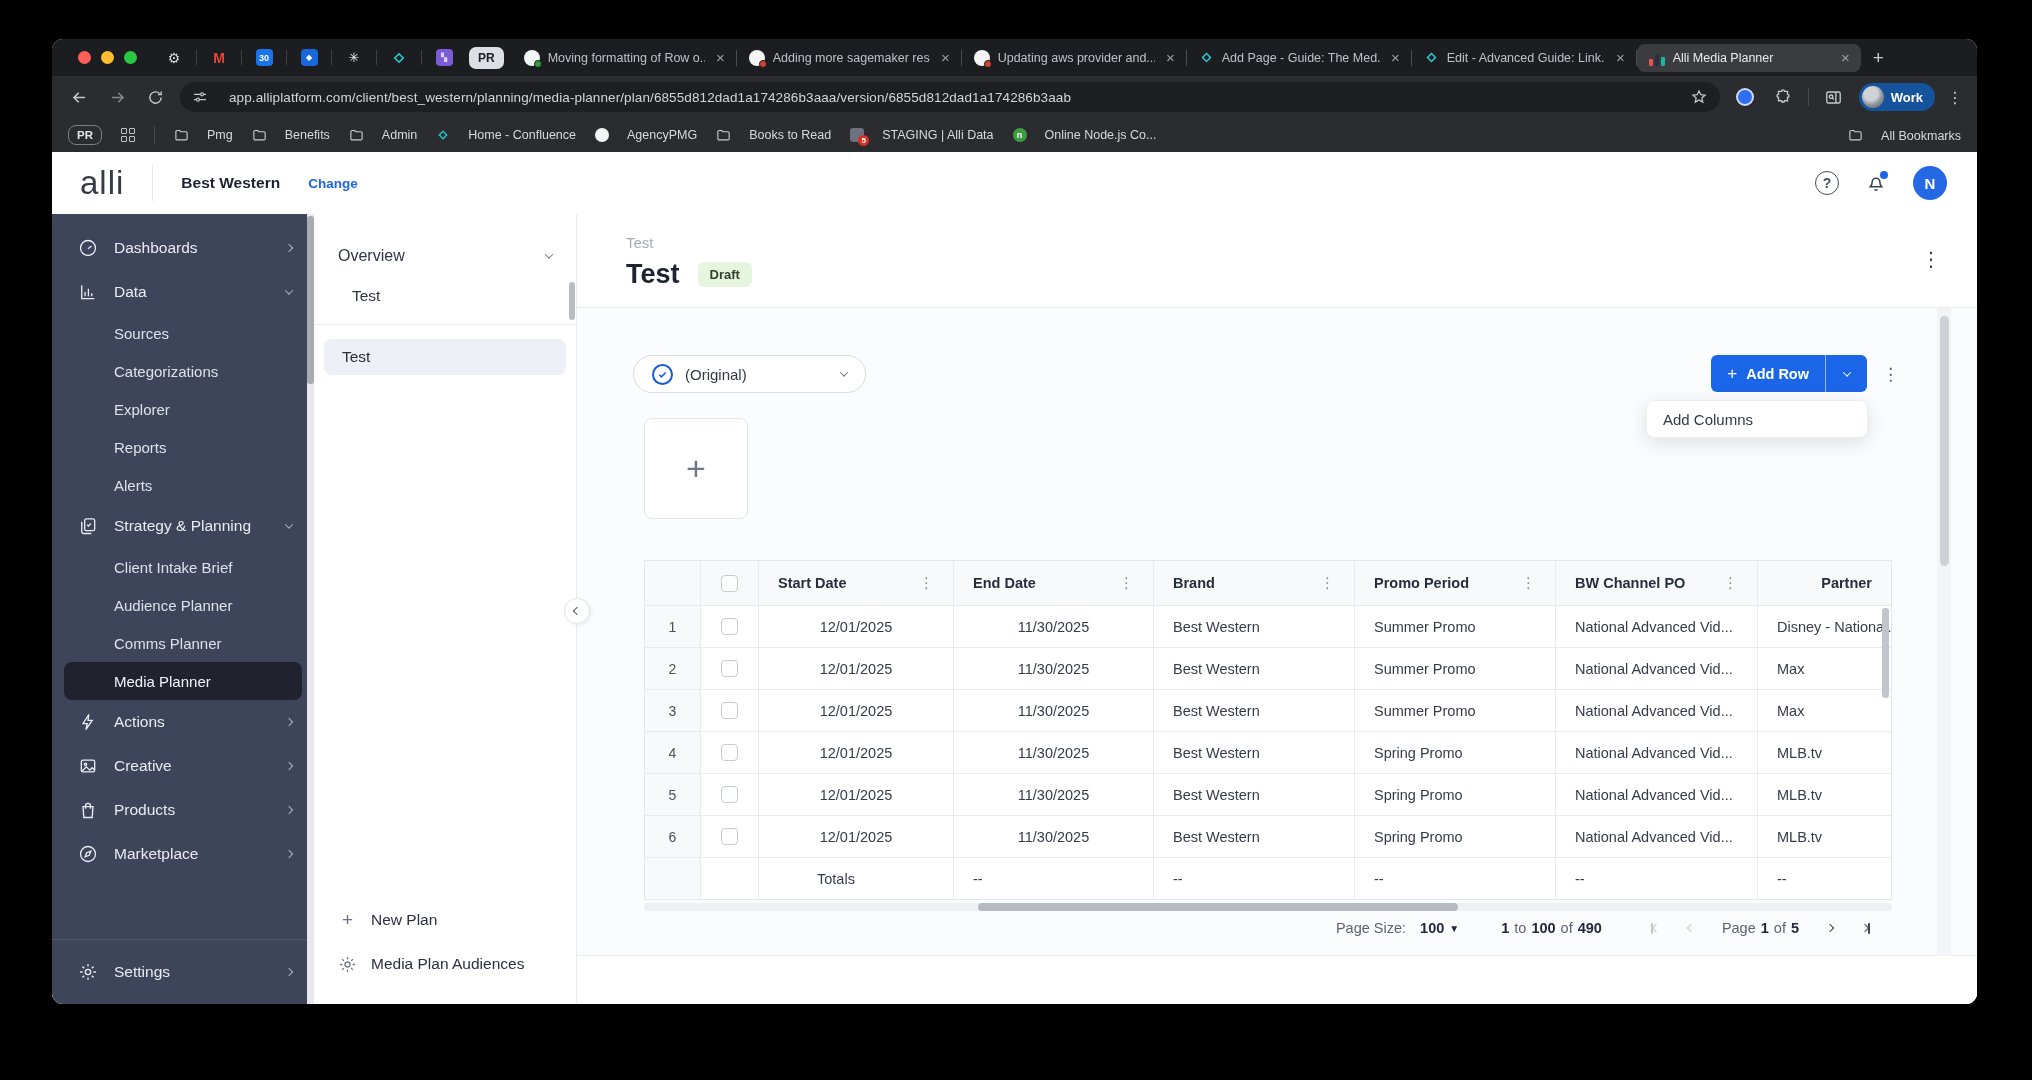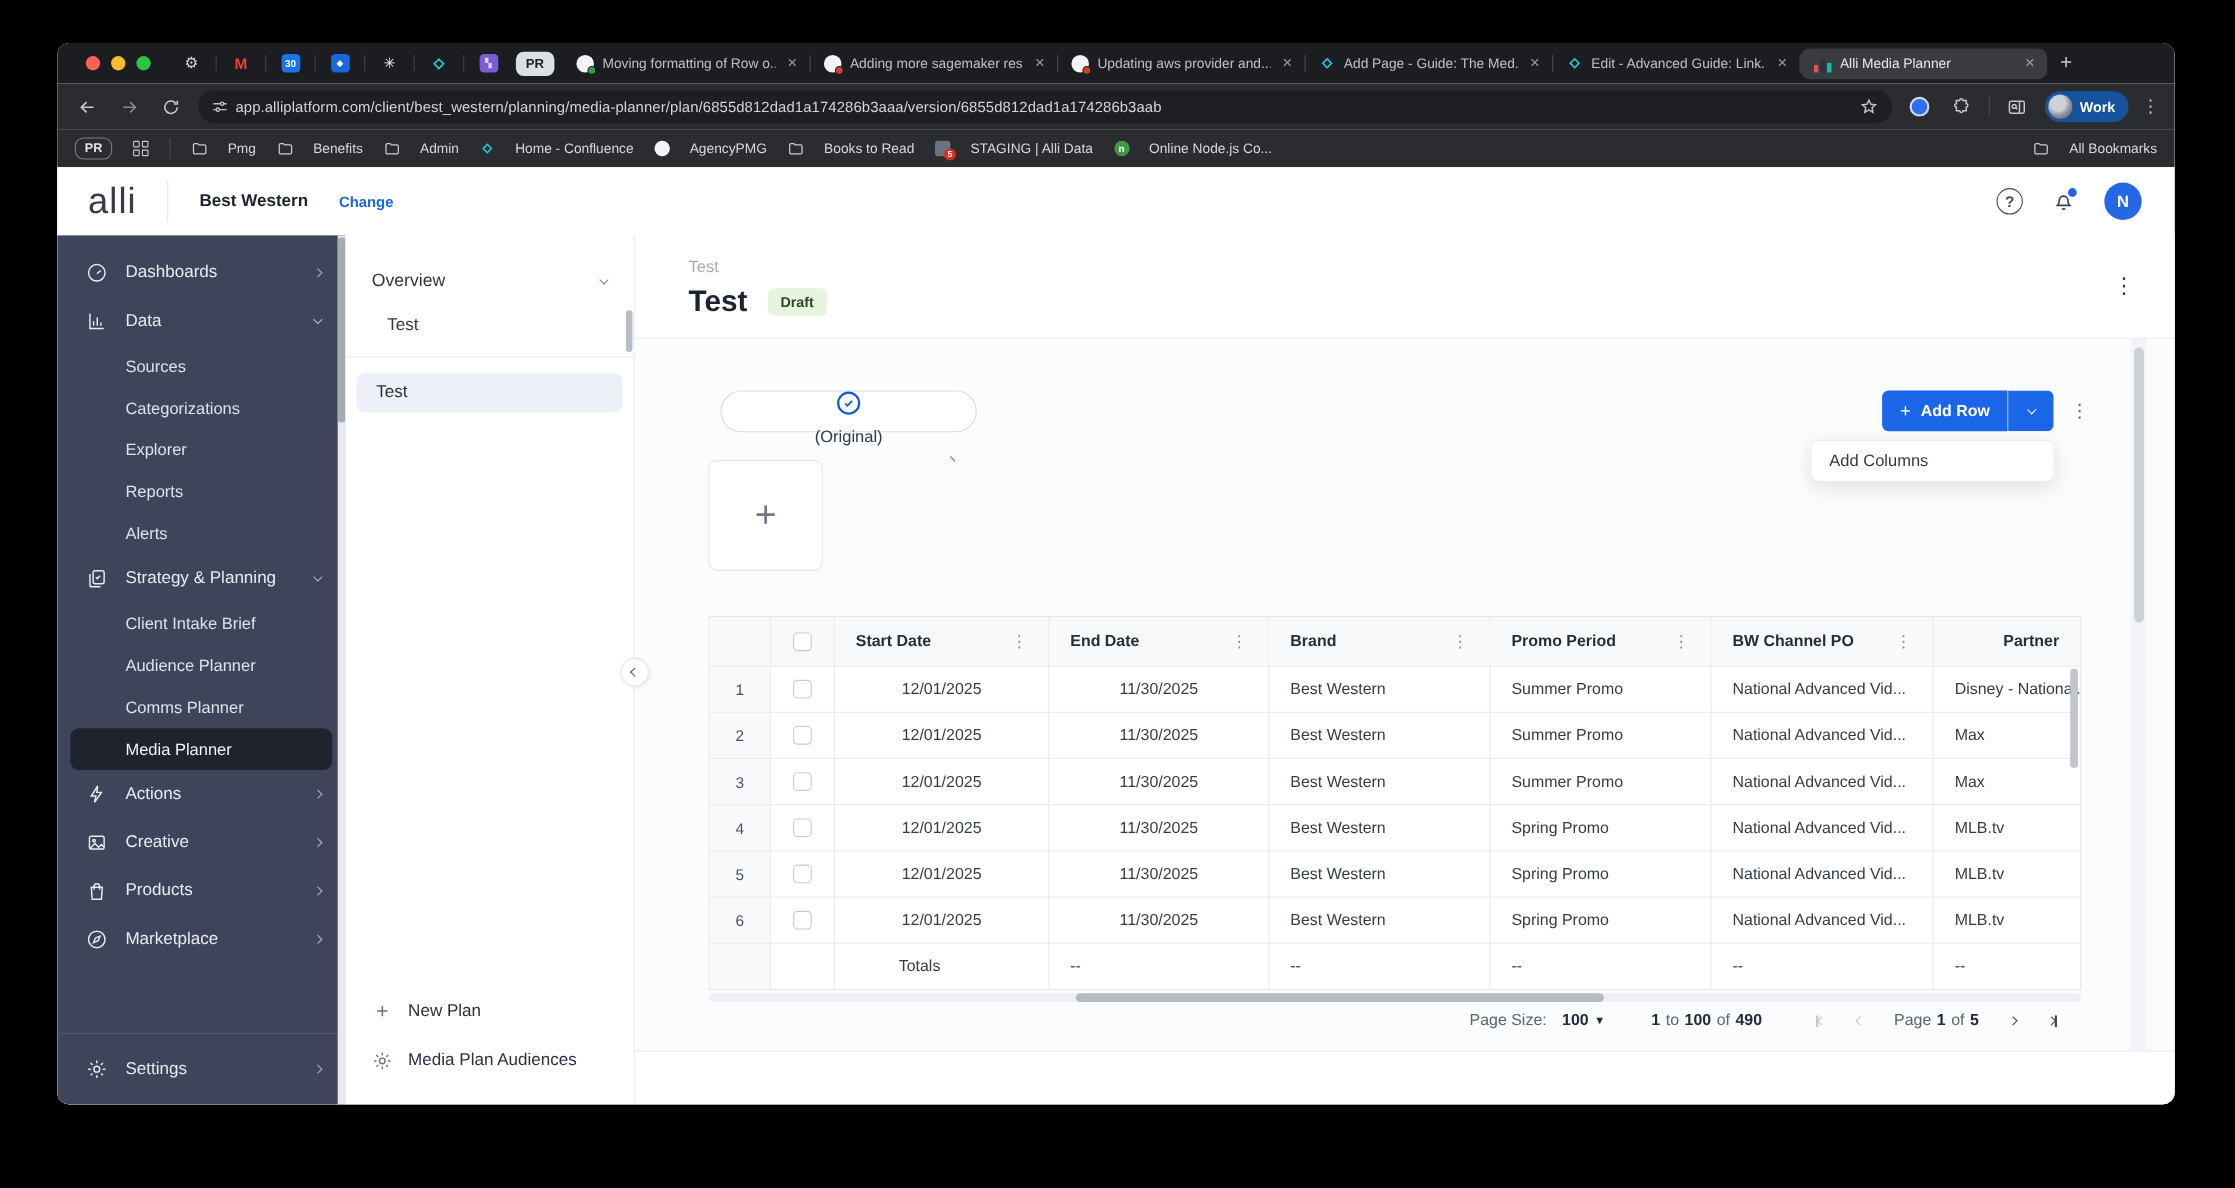--- a/index.html
+++ b/index.html
@@ -26,21 +26,21 @@
   .fav { width:16px; height:16px; border-radius:50%; position:relative; flex-shrink:0; }
   .fav-gh { background:#f3f4f6; }
   .fav-gh .st { position:absolute; right:-2px; bottom:-2px; width:8px; height:8px; border-radius:50%; border:1.5px solid #1c1d20; }
   .st-g{background:#2ea043;} .st-r{background:#d1422f;}
   .fav-alli { border-radius:3px; background:transparent; display:flex; align-items:flex-end; gap:2px; }
   .fav-alli i { display:block; width:4px; border-radius:1px; }
 
   .toolbar { height:42px; background:#2a2c2f; display:flex; align-items:center; padding:0 14px; gap:12px; flex-shrink:0; }
   .navbtn { width:26px; height:26px; display:flex; align-items:center; justify-content:center; color:#c6c8cc; }
   .navbtn.dim { color:#84878b; }
-  .urlbar { flex:1; height:30px; background:#1d1f22; border-radius:15px; display:flex; align-items:center; padding:0 12px 0 12px; gap:6px; color:#d3d5d9; font-size:13.5px; min-width:0; }
+  .urlbar { flex:1; height:30px; background:#1d1f22; border-radius:15px; display:flex; align-items:center; padding:0 12px 0 12px; gap:21px; color:#d3d5d9; font-size:13.5px; min-width:0; }
   .urlbar .u-text { flex:1; overflow:hidden; white-space:nowrap; letter-spacing:.1px; }
   .profile { height:28px; background:#15539d; border-radius:14px; display:flex; align-items:center; gap:7px; padding:0 12px 0 3px; color:#fff; font-size:13px; font-weight:bold; }
   .pav { width:22px; height:22px; border-radius:50%; background:radial-gradient(circle at 40% 35%, #cfd3d8 0 35%, #8b8f96 60%, #5d6167 100%); }
   .vsep { width:1px; height:18px; background:#46484c; }
   .dots { color:#c6c8cc; font-size:16px; letter-spacing:0; }
 
   .bookmarks { height:34px; background:#2a2c2f; display:flex; align-items:center; padding:0 16px; gap:19px; color:#d7d9dc; font-size:12.5px; flex-shrink:0; }
   .bm { display:flex; align-items:center; gap:18px; white-space:nowrap; }
   .bm-chip { border:1px solid #7b7e83; color:#e2e4e7; font-weight:bold; border-radius:8px; padding:3px 8px; font-size:11.5px; }
   .badge5 { position:absolute; right:-5px; bottom:-4px; background:#d93025; color:#fff; font-size:8px; font-weight:bold; border-radius:50%; width:11px; height:11px; display:flex; align-items:center; justify-content:center; }
@@ -87,21 +87,21 @@
 
   .main { flex:1; display:flex; flex-direction:column; min-width:0; background:#fff; }
   .crumb { margin:20px 0 0 49px; font-size:15px; color:#a7adb8; }
   .title-row { margin:8px 0 0 49px; display:flex; align-items:center; gap:18px; position:relative; }
   .title { font-size:27px; font-weight:bold; color:#1d2330; }
   .draft { background:#e6f6de; color:#35402f; font-size:13px; font-weight:bold; padding:5px 12px; border-radius:6px; }
   .kebab-top { position:absolute; right:36px; top:-12px; color:#3c4250; font-size:20px; }
   .mdivider { margin-top:17px; border-top:1px solid #e9eaee; }
   .section { position:relative; height:648px; background:#fbfcfd; border-bottom:1px solid #e9eaee; }
 
-  .verpill { position:absolute; left:78px; top:47px; height:38px; border:1px solid #d8dce3; background:#fff; border-radius:19px; display:flex; align-items:center; gap:12px; padding:0 18px; font-size:15px; color:#333a45; width:233px;flex-direction:column; }
+  .verpill { position:absolute; left:56px; top:47px; height:38px; border:1px solid #d8dce3; background:#fff; border-radius:19px; display:flex; align-items:center; gap:12px; padding:0 18px; font-size:15px; color:#333a45; width:233px; }
   .vbadge { width:21px; height:21px; border-radius:50%; background:#fff; border:2px solid #1659d8; display:flex; align-items:center; justify-content:center; flex-shrink:0; }
   .verpill .cv { margin-left:auto; color:#6c717c; }
 
   .addrow { position:absolute; right:110px; top:47px; height:37px; display:flex; }
   .ar-main { background:#1b66e8; color:#fff; font-size:14.5px; font-weight:bold; display:flex; align-items:center; gap:9px; padding:0 16px; border-radius:6px 0 0 6px; }
   .ar-plus { font-size:17px; font-weight:normal; }
   .ar-chev { background:#1b66e8; border-left:1.5px solid rgba(255,255,255,.55); width:42px; display:flex; align-items:center; justify-content:center; border-radius:0 6px 6px 0; color:#fff; }
   .kebab2 { position:absolute; right:78px; top:56px; color:#5b6170; font-size:17px; }
 
   .popup { position:absolute; left:1069px; top:92px; width:222px; height:38px; background:#fff; border:1px solid #eceef2; border-radius:8px; box-shadow:0 5px 18px rgba(20,30,50,.13); display:flex; align-items:center; padding:0 16px; font-size:15px; color:#333a45; z-index:6; }
@@ -345,21 +345,21 @@
       <span style="position:relative;width:14px;height:14px;display:block;">
         <span style="width:14px;height:14px;border-radius:3px;background:#6d7280;display:block;"></span>
         <span class="badge5">5</span>
       </span>
       <span>STAGING | Alli Data</span>
       </span>
     <span class="bm">
       <span style="width:14px;height:14px;border-radius:50%;background:#3f9b41;color:#fff;font-size:9px;font-weight:bold;display:flex;align-items:center;justify-content:center;">n</span>
       <span>Online Node.js Co...</span>
       </span>
-    <span class="bm" style="margin-left:auto;">
+    <span class="bm" style="margin-left:auto;align-items:flex-end;">
       <svg class="si" width="15" height="15" viewBox="0 0 24 24" fill="none" stroke="#c9ccd1" stroke-width="1.8">
           <path d="M3 6a2 2 0 012-2h4l2 2h8a2 2 0 012 2v9a2 2 0 01-2 2H5a2 2 0 01-2-2V6z"></path>
         </svg>
       <span>All Bookmarks</span>
       </span>
   </div>
 
   <div class="app">
     <div class="app-header">
       <span class="logo">alli</span>

